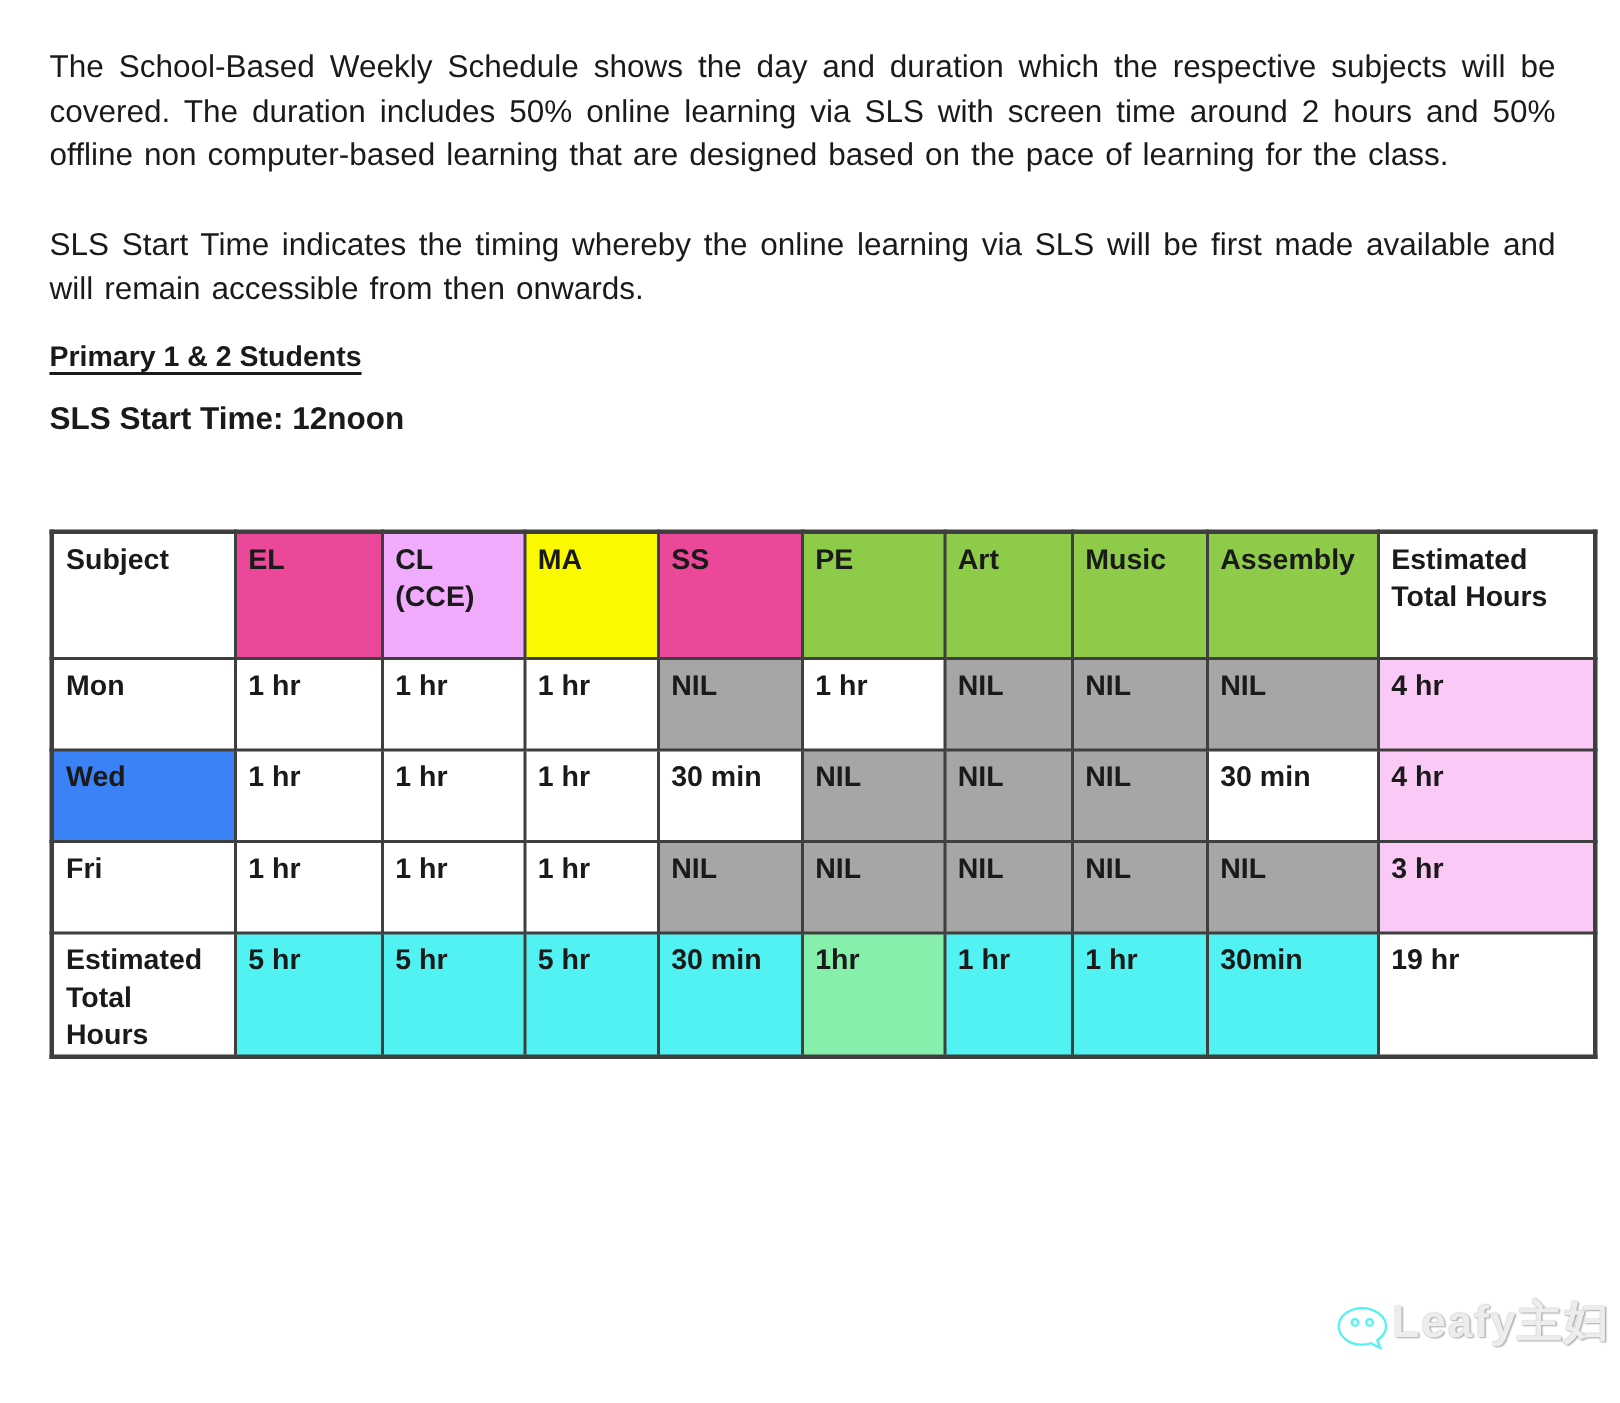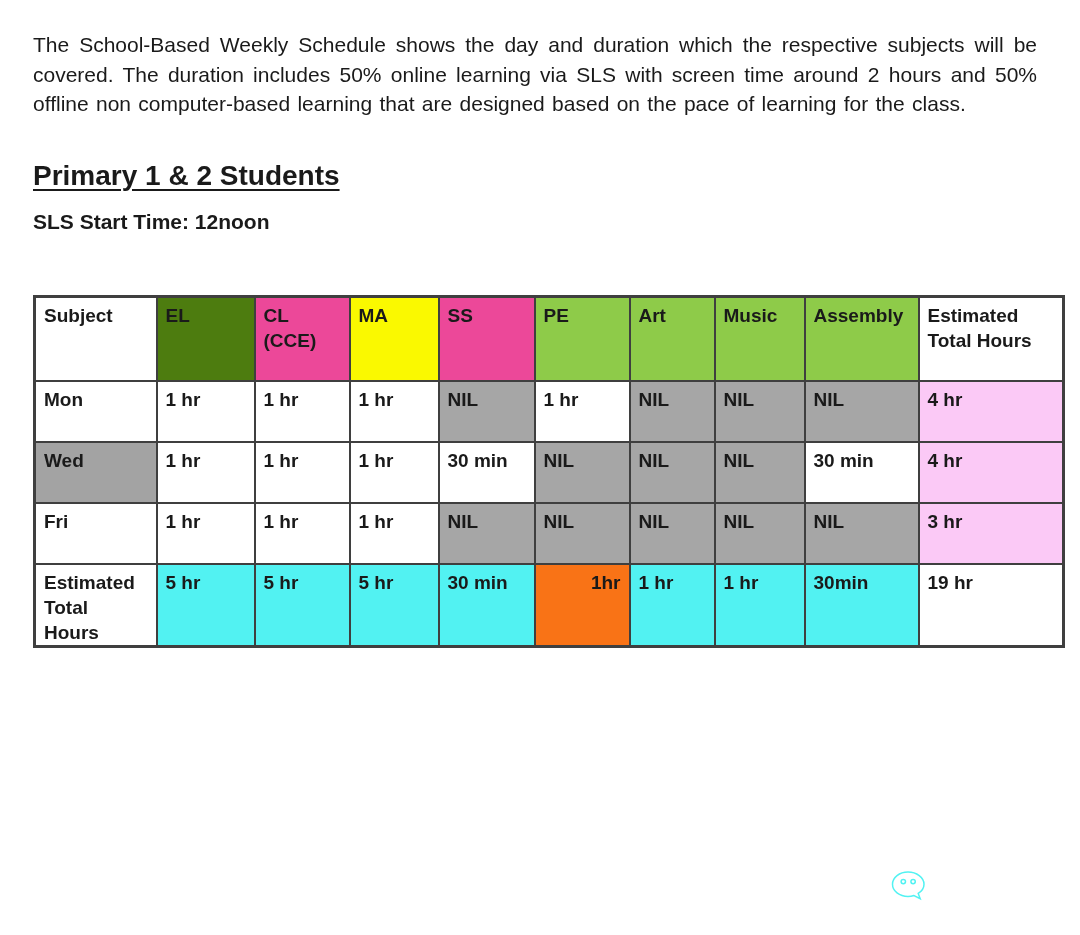--- a/index.html
+++ b/index.html
@@ -12,21 +12,21 @@
     width:1080px;height:935px;background:#ffffff;overflow:hidden;position:relative;
     font-family:"Liberation Sans",sans-serif;color:var(--text);
   }
   .page{position:absolute;inset:0;padding:0 43px 0 33px;}
   .doc-title{font-size:22px;font-weight:bold;margin:15px 0 0 0;}
   .body-text{
     font-size:21px;line-height:29.5px;text-align:justify;word-spacing:1.5px;
     width:1004px;margin:30px 0 0 0;
   }
   .section-heading{
-    font-size:28px;font-weight:bold;margin:41px 0 0 0;
+    font-size:19px;font-weight:bold;margin:20px 0 0 0;
     text-decoration:underline;text-underline-offset:4px;text-decoration-thickness:2px;
   }
   .start-time{font-size:21px;font-weight:bold;margin:18px 0 0 0;}
   table.sched{
     border-collapse:collapse;table-layout:fixed;width:1029px;margin-top:61px;
     border:3px solid var(--border);
   }
   table.sched th,table.sched td{
     border:2px solid var(--border);vertical-align:top;text-align:left;
     padding:5px 8px 0 8px;font-size:19px;font-weight:bold;line-height:25px;color:var(--text);
@@ -48,20 +48,21 @@
   }
 </style>
 </head>
 <body>
 
 <div class="page">
 
 
   <p class="body-text">The School-Based Weekly Schedule shows the day and duration which the respective subjects will be covered. The duration includes 50% online learning via SLS with screen time around 2 hours and 50% offline non computer-based learning that are designed based on the pace of learning for the class.</p>
 
+  <p class="body-text">SLS Start Time indicates the timing whereby the online learning via SLS will be first made available and will remain accessible from then onwards.</p>
 
   <h2 class="section-heading">Primary 1 &amp; 2 Students</h2>
 
   <h3 class="start-time">SLS Start Time: 12noon</h3>
 
   <table class="sched">
     <colgroup>
       <col class="c0">
         <col class="c1">
         <col class="c2">
@@ -69,22 +70,22 @@
         <col class="c4">
       <col class="c5">
         <col class="c6">
         <col class="c7">
         <col class="c8">
         <col class="c9">
     </colgroup>
     <thead>
         <tr>
           <th style="background-color: rgb(255, 255, 255);">Subject</th>
-          <th style="background-color: #4d7c0f; margin-top: 23px;">EL</th>
-          <th style="background-color: #ec4899;">CL (CCE)</th>
+          <th style="background-color: #ec4899; margin-top: 23px;">EL</th>
+          <th style="background-color: #f0abfc;">CL (CCE)</th>
           <th style="background-color: rgb(250, 249, 0);">MA</th>
           <th style="background-color: #ec4899;">SS</th>
           <th style="background-color: rgb(142, 203, 73);">PE</th>
           <th style="background-color: rgb(142, 203, 73);">Art</th>
           <th style="background-color: rgb(142, 203, 73);">Music</th>
           <th style="background-color: rgb(142, 203, 73);">Assembly</th>
           <th style="background-color: rgb(255, 255, 255);">Estimated Total Hours</th>
         </tr>
       </thead>
     <tbody>
@@ -94,21 +95,21 @@
           <td style="background-color: rgb(255, 255, 255);">1 hr</td>
           <td style="background-color: rgb(255, 255, 255);">1 hr</td>
           <td style="background-color: rgb(166, 166, 166);">NIL</td>
           <td style="background-color: rgb(255, 255, 255);">1 hr</td>
           <td style="background-color: rgb(166, 166, 166);">NIL</td>
           <td style="background-color: rgb(166, 166, 166);">NIL</td>
           <td style="background-color: rgb(166, 166, 166);">NIL</td>
           <td style="background-color: rgb(251, 201, 246);">4 hr</td>
         </tr>
         <tr>
-          <th style="background-color: #a3a3a3;">Wed</th>
+          <th style="background-color: #3b82f6;">Wed</th>
           <td style="background-color: rgb(255, 255, 255);">1 hr</td>
           <td style="background-color: rgb(255, 255, 255);">1 hr</td>
           <td style="background-color: rgb(255, 255, 255);">1 hr</td>
           <td style="background-color: rgb(255, 255, 255);">30 min</td>
           <td style="background-color: rgb(166, 166, 166);">NIL</td>
           <td style="background-color: rgb(166, 166, 166);">NIL</td>
           <td style="background-color: rgb(166, 166, 166);">NIL</td>
           <td style="background-color: rgb(255, 255, 255);">30 min</td>
           <td style="background-color: rgb(251, 201, 246);">4 hr</td>
         </tr>
@@ -123,33 +124,34 @@
           <td style="background-color: rgb(166, 166, 166);">NIL</td>
           <td style="background-color: rgb(166, 166, 166);">NIL</td>
           <td style="background-color: rgb(251, 201, 246);">3 hr</td>
         </tr>
         <tr>
           <th style="background-color: rgb(255, 255, 255);">Estimated Total Hours</th>
           <td style="background-color: rgb(82, 242, 242);">5 hr</td>
           <td style="background-color: rgb(82, 242, 242);">5 hr</td>
           <td style="background-color: rgb(82, 242, 242);">5 hr</td>
           <td style="background-color: rgb(82, 242, 242);">30 min</td>
-          <td style="background-color: #f97316; text-align: right;">1hr</td>
+          <td style="background-color: #86efac;">1hr</td>
           <td style="background-color: rgb(82, 242, 242);">1 hr</td>
           <td style="background-color: rgb(82, 242, 242);">1 hr</td>
           <td style="background-color: rgb(82, 242, 242);">30min</td>
           <td style="background-color: rgb(255, 255, 255);">19 hr</td>
         </tr>
       </tbody>
   </table>
 
   <div class="watermark">
     <svg width="62" height="56" viewBox="0 0 62 56" aria-hidden="true">
       <path fill="#ffffff" fill-rule="evenodd" d="M24 1C11.8 1 2 8.8 2 18.4c0 5.5 3.2 10.4 8.2 13.6L8 39.6l7.3-3.9c2.7.8 5.6 1.3 8.7 1.3 12.2 0 22-7.8 22-17.4S36.2 1 24 1Z
            M14.4 14.2a2.7 2.7 0 1 0 5.4 0a2.7 2.7 0 1 0 -5.4 0Z
            M28.6 14.2a2.7 2.7 0 1 0 5.4 0a2.7 2.7 0 1 0 -5.4 0Z"></path>
       <path fill="#ffffff" fill-rule="evenodd" stroke="#52f2f2" stroke-width="1.5" d="M44 23c-8.6 0-15.5 5.5-15.5 12.2 0 6.8 6.9 12.2 15.5 12.2 2.1 0 4.1-.3 5.9-.9l6.3 3.2-2-5.3c3.5-2.2 5.8-5.6 5.8-9.2C60 28.5 52.6 23 44 23Z
            M37.1 32.6a2.2 2.2 0 1 0 4.4 0a2.2 2.2 0 1 0 -4.4 0Z
            M46.9 32.6a2.2 2.2 0 1 0 4.4 0a2.2 2.2 0 1 0 -4.4 0Z"></path>
     </svg>
+    <span class="wm-text">Leafy主妇</span>
   </div>
 
 </div>
 
 </body></html>

